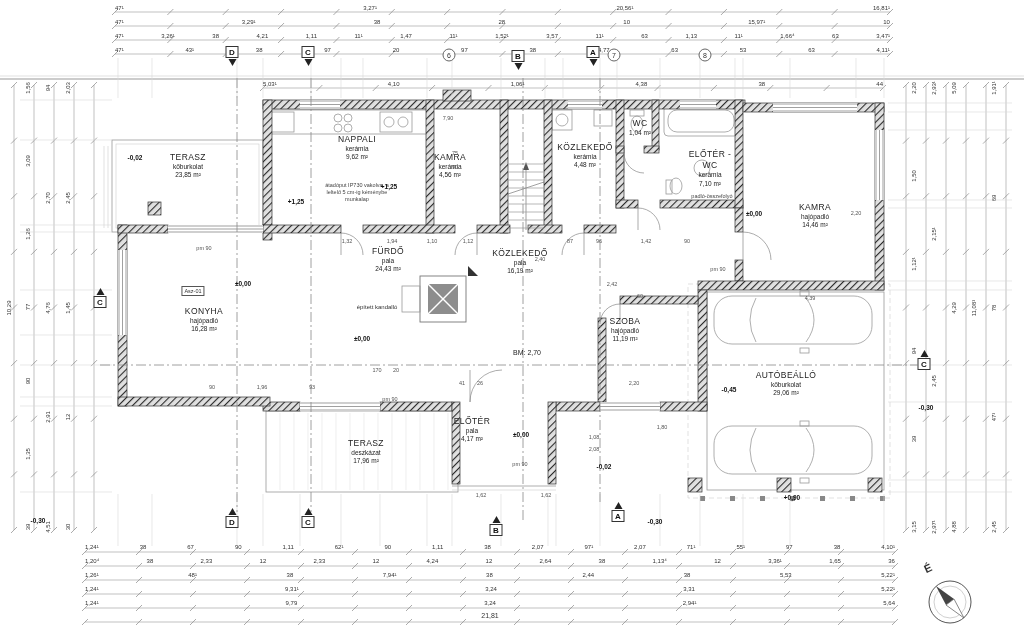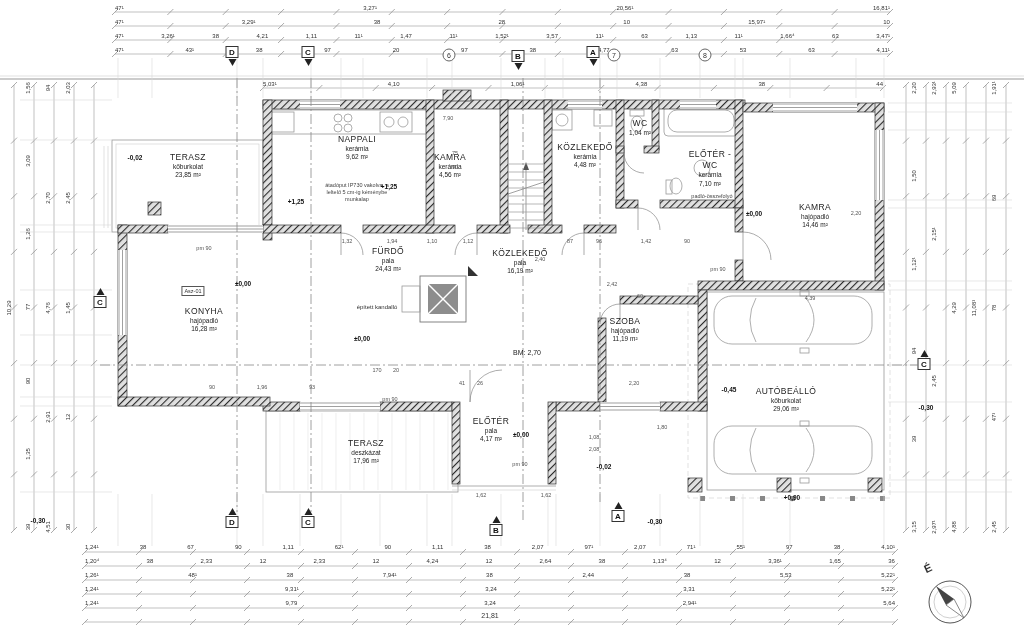--- a/index.html
+++ b/index.html
@@ -845,26 +845,26 @@
 <div class="room" style="left:204px;top:320px">
   <div class="rname">KONYHA</div>
   <div class="rsub">hajópadló</div>
   <div class="rsub">16,28 m²</div>
 </div>
 <div class="room" style="left:625px;top:330px">
   <div class="rname">SZOBA</div>
   <div class="rsub">hajópadló</div>
   <div class="rsub">11,19 m²</div>
 </div>
-<div class="room" style="left:786px;top:400px">
+<div class="room" style="left:786px;top:384px">
   <div class="rname">AUTÓBEÁLLÓ</div>
   <div class="rsub">kőburkolat</div>
   <div class="rsub">29,06 m²</div>
 </div>
-<div class="room" style="left:491px;top:430px">
+<div class="room" style="left:472px;top:430px">
   <div class="rname">ELŐTÉR</div>
   <div class="rsub">pala</div>
   <div class="rsub">4,17 m²</div>
 </div>
 <div class="room" style="left:366px;top:452px">
   <div class="rname">TERASZ</div>
   <div class="rsub">deszkázat</div>
   <div class="rsub">17,96 m²</div>
 </div>
 

